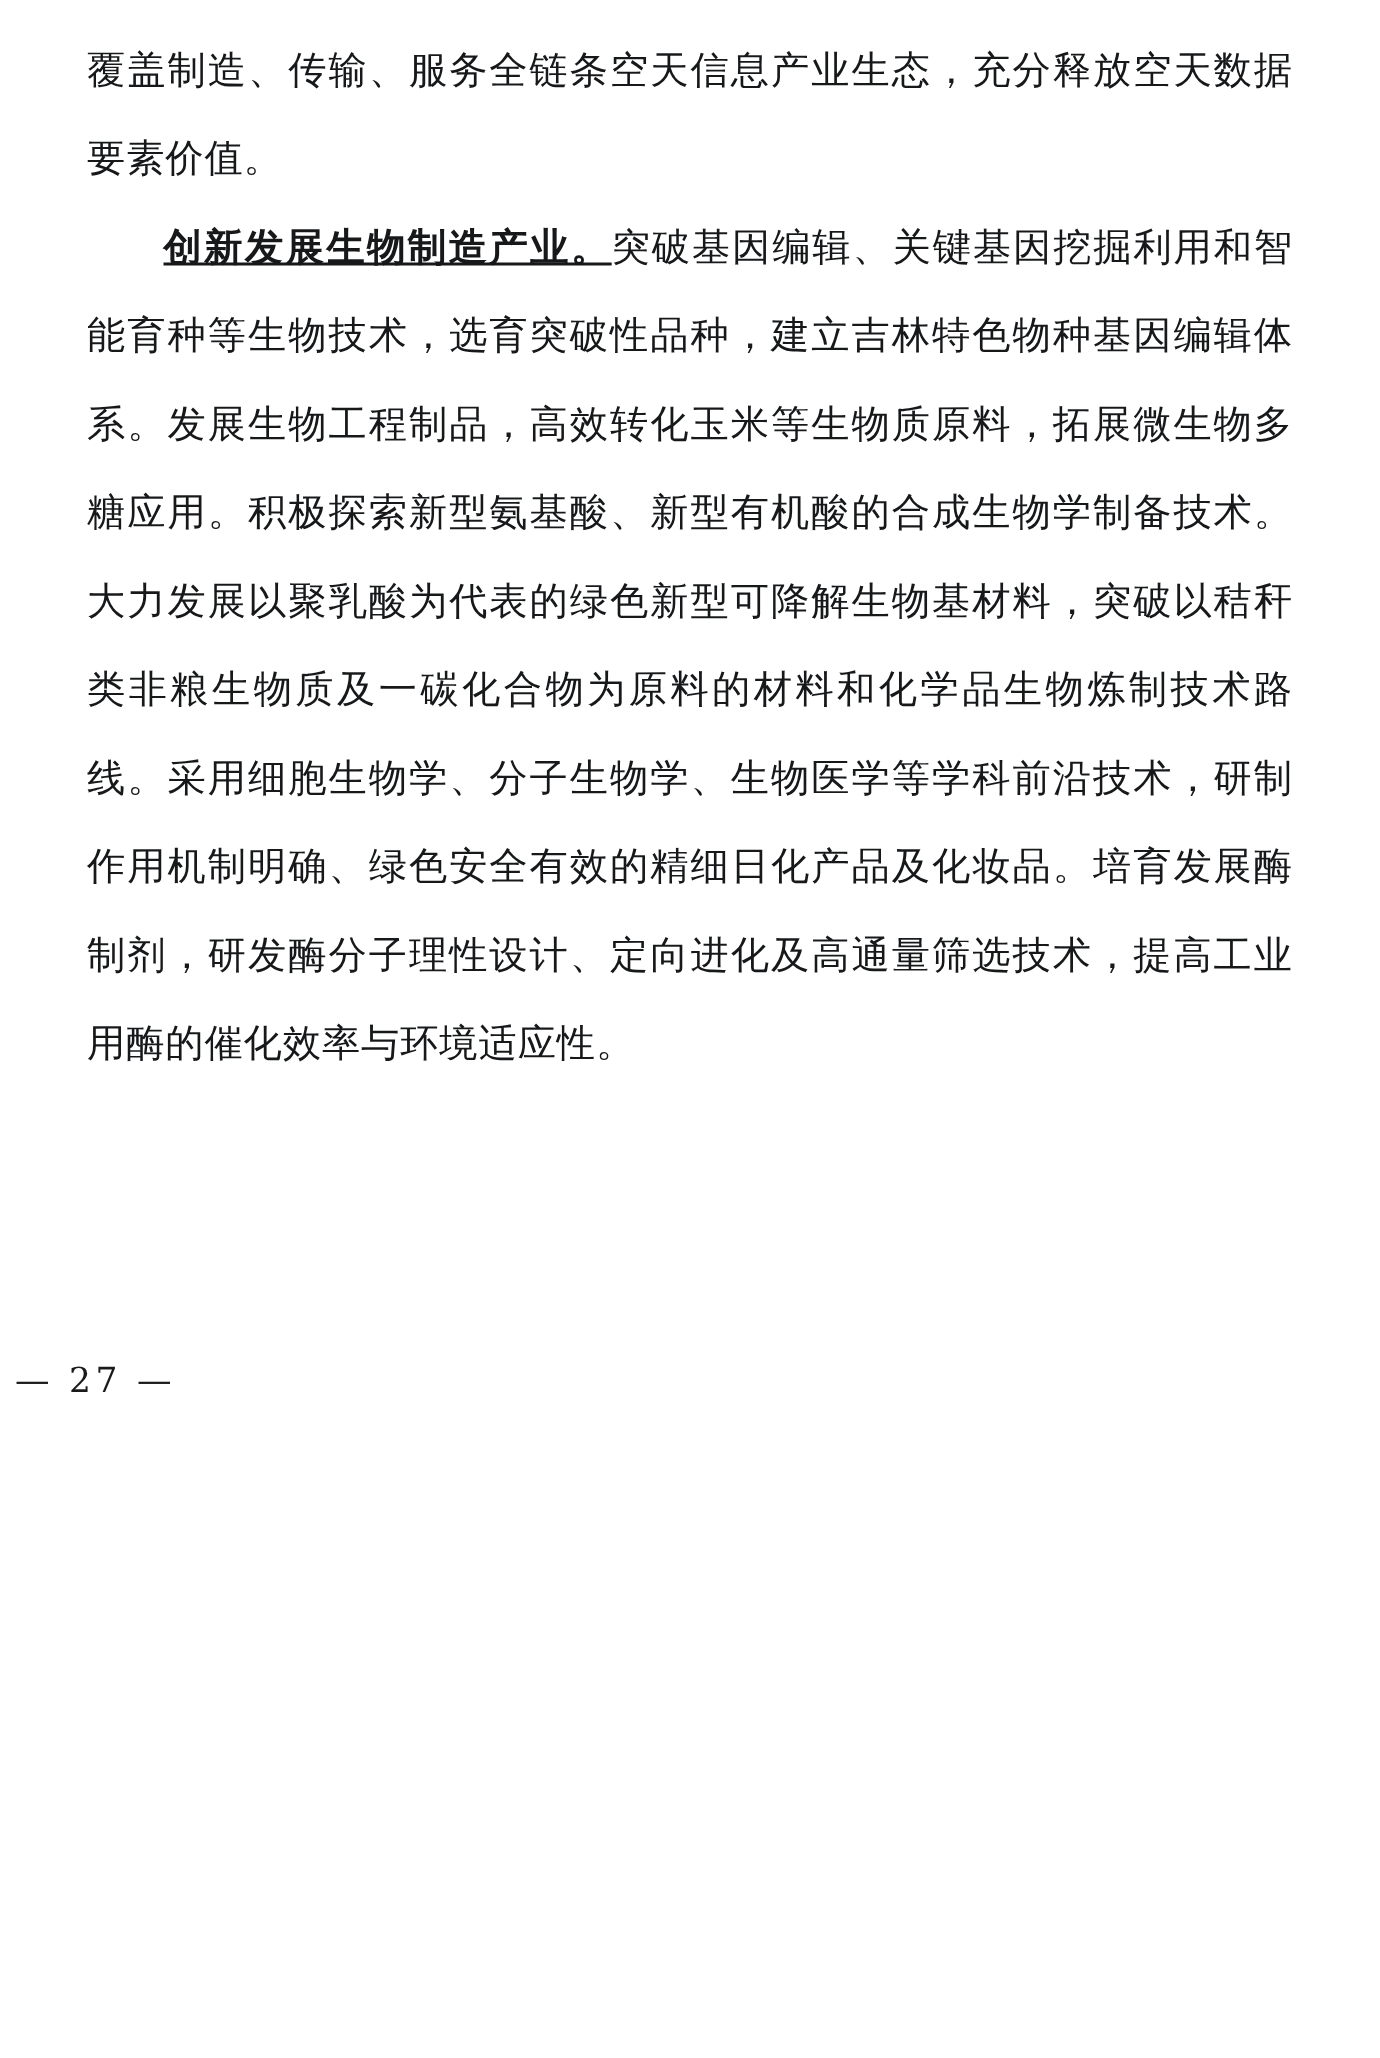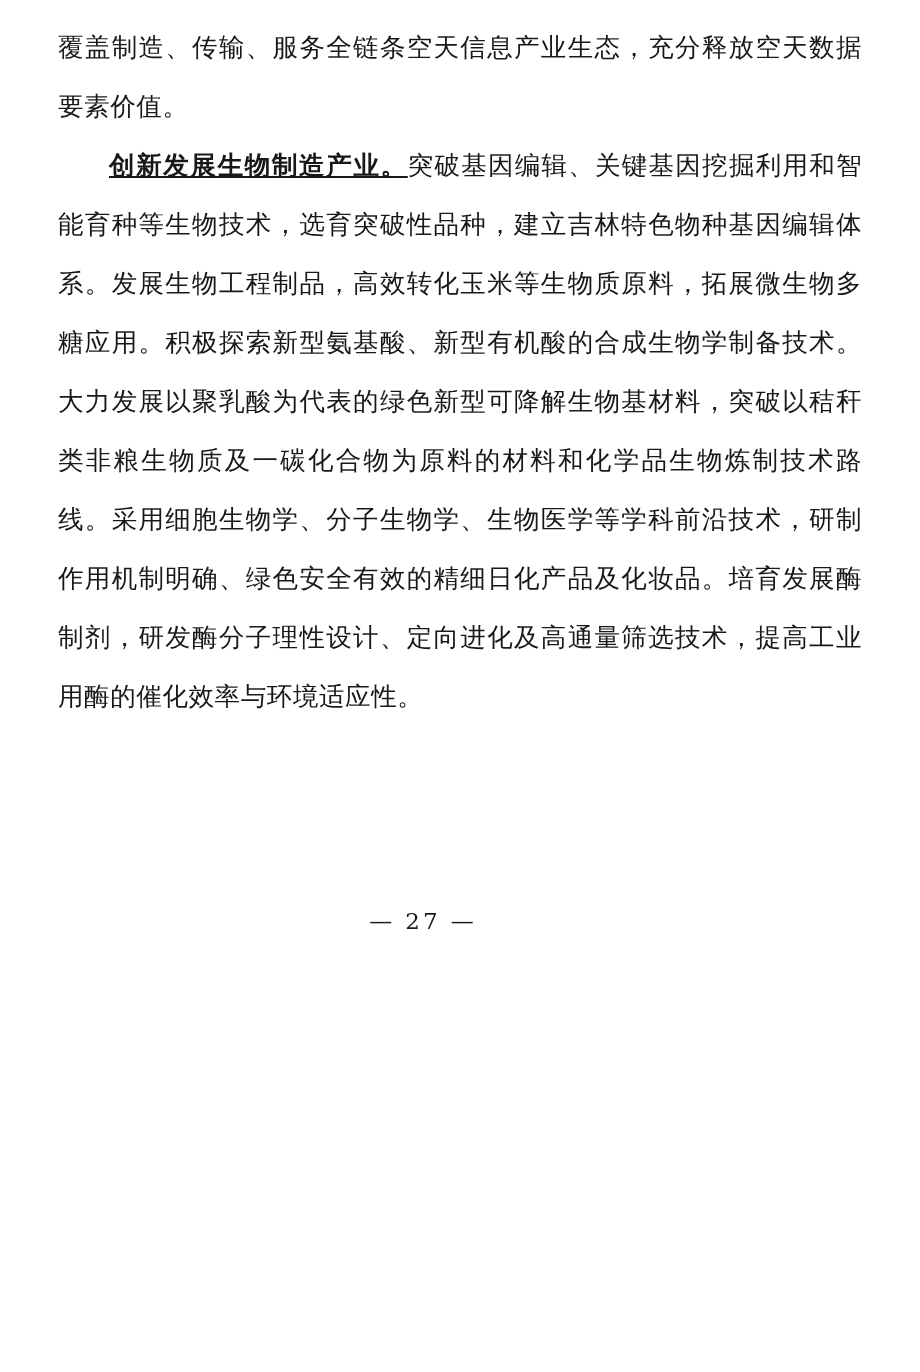--- a/index.html
+++ b/index.html
@@ -44,21 +44,21 @@
     font-weight: 700;
     font-family: "DejaVu Serif", "Liberation Serif", serif;
     letter-spacing: 1px;
     text-decoration: underline;
   }
   .footer {
     position: absolute;
     left: 0;
     right: 0;
     bottom: 26px;
-    text-align: center;
+    text-align: left;
     padding-right: 74px;
     font-size: 23px;
     letter-spacing: 3px;
     color: #1a1a1a;
     font-family: "DejaVu Serif", "Liberation Serif", serif;
   }
   .footer .dash {
     display: inline-block;
     padding: 0 10px;
   }

